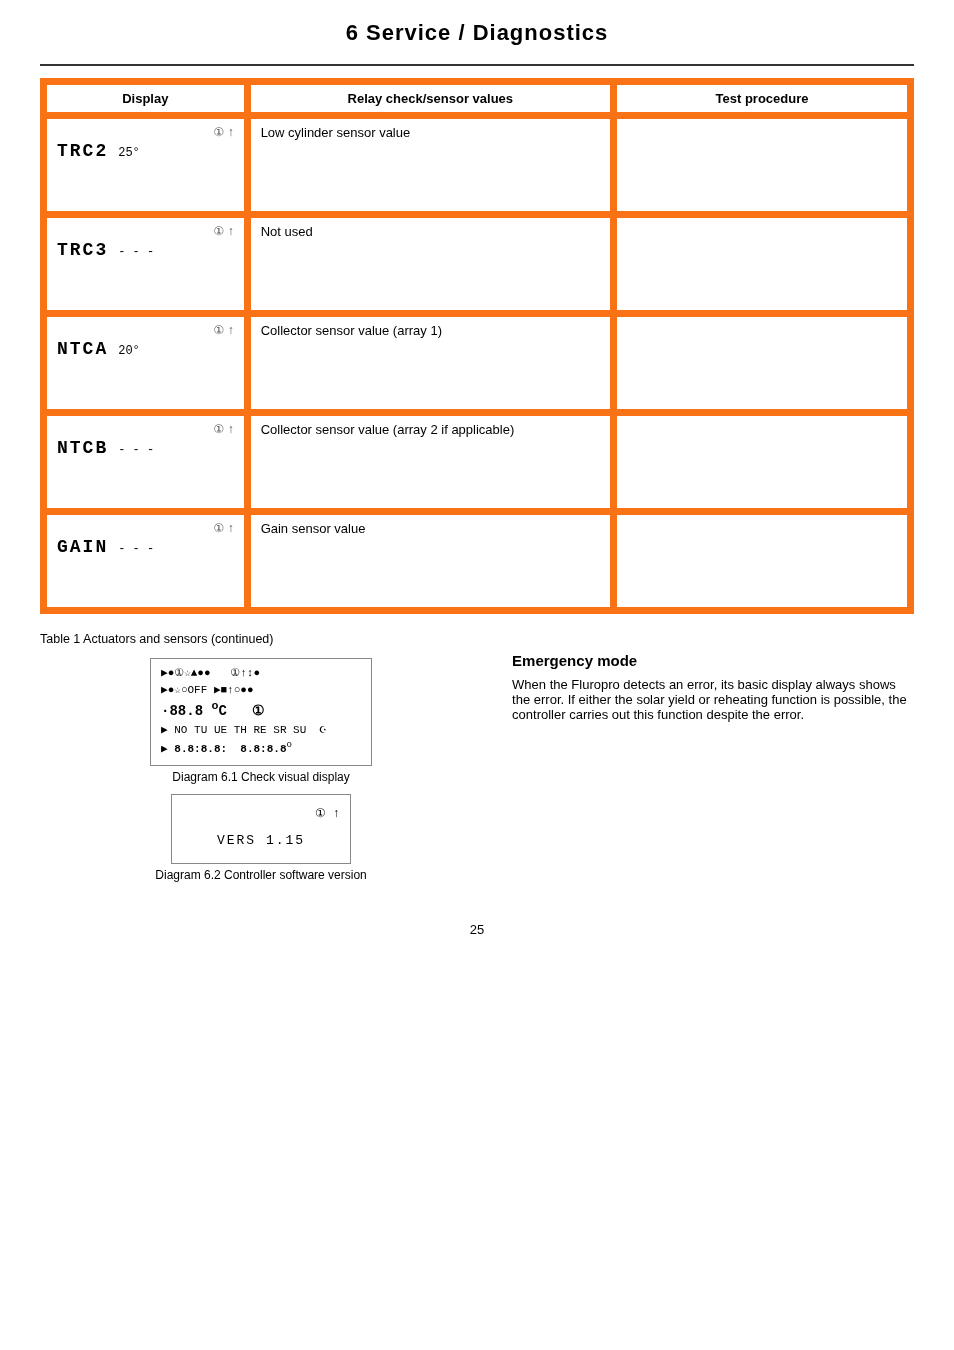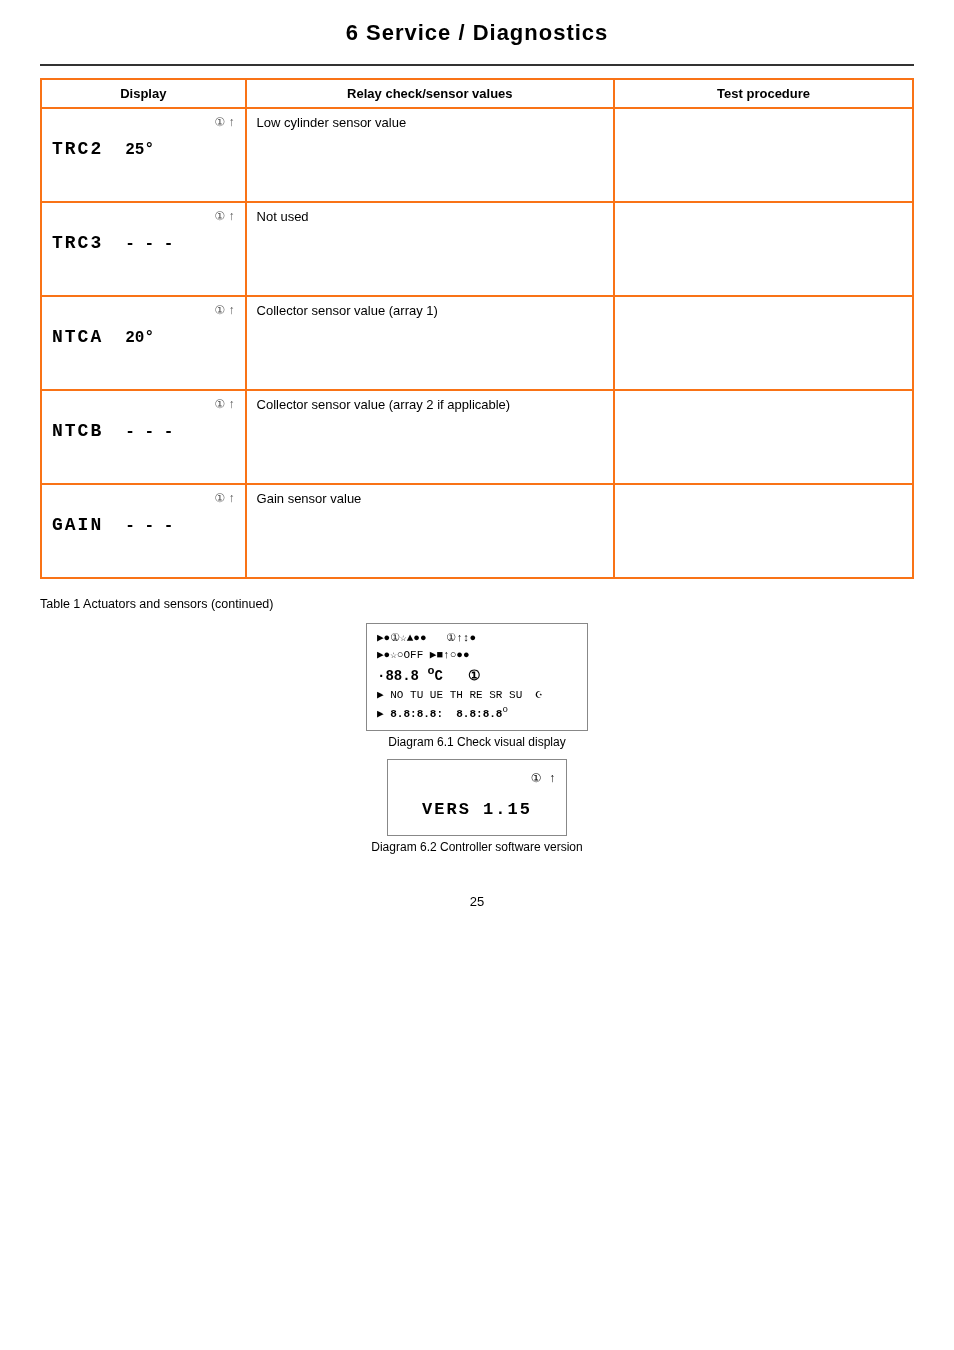--- a/index.html
+++ b/index.html
@@ -22,21 +22,21 @@
     }
 
     
     .main-table {
       width: 100%;
       border-collapse: collapse;
       border: 1px solid #333;
       margin-bottom: 18px;
     }
     .main-table th, .main-table td {
-      border: 2px solid #f97316;
+      border: 7px solid #f97316;
       vertical-align: top;
       padding: 6px 10px;
     }
     .main-table th {
       font-weight: bold;
       font-size: 13px;
       background: #fff;
     }
     .col-display { width: 205px; }
     .col-relay { width: 370px; }
@@ -57,33 +57,32 @@
       font-size: 11px;
       color: #555;
       margin-bottom: 2px;
     }
     .display-icon-row span {
       font-size: 12px;
     }
     .display-main-row {
       display: flex;
       align-items: baseline;
-      gap: 22px;
-      margin-top: 8px;
+      gap: 10px;
     }
     .lcd-text {
       font-family: 'Courier New', monospace;
       font-size: 18px;
       font-weight: bold;
       letter-spacing: 2px;
     }
     .lcd-value {
       font-family: 'Courier New', monospace;
-      font-size: 16px;
-      font-weight: bold;
+      font-size: 12px;
+      font-weight: normal;
     }
 
     
     .body-text {
       margin: 8px 0 6px 0;
       font-size: 13px;
     }
 
     .caption-text {
       text-align: center;
@@ -113,22 +112,22 @@
       line-height: 1.6;
       background: #fff;
       text-align: center;
     }
     .version-icon-row {
       text-align: right;
       font-size: 12px;
       margin-bottom: 6px;
     }
     .version-main {
-      font-size: 17px;
-      font-weight: bold;
+      font-size: 13px;
+      font-weight: normal;
       letter-spacing: 2px;
       margin-top: 2px;
     }
 
     
     .bottom-section {
       display: flex;
       gap: 30px;
       margin-top: 6px;
     }
@@ -308,15 +307,19 @@
       <div class="version-icon-row">
         <span>① ↑</span>
       </div>
       <div class="version-main">VERS  1.15</div>
     </div>
     <p class="caption-text">Diagram 6.2 Controller software version</p>
 
 
   </div>
 
+  <div class="bottom-right">
+    <p class="emerg-title">Emergency mode</p>
+    <p>When the Fluropro detects an error, its basic display always shows the error. If either the solar yield or reheating function is possible, the controller carries out this function despite the error.</p>
+  </div>
 </div>
 
 <p class="page-number">25</p>
 
 </body></html>

